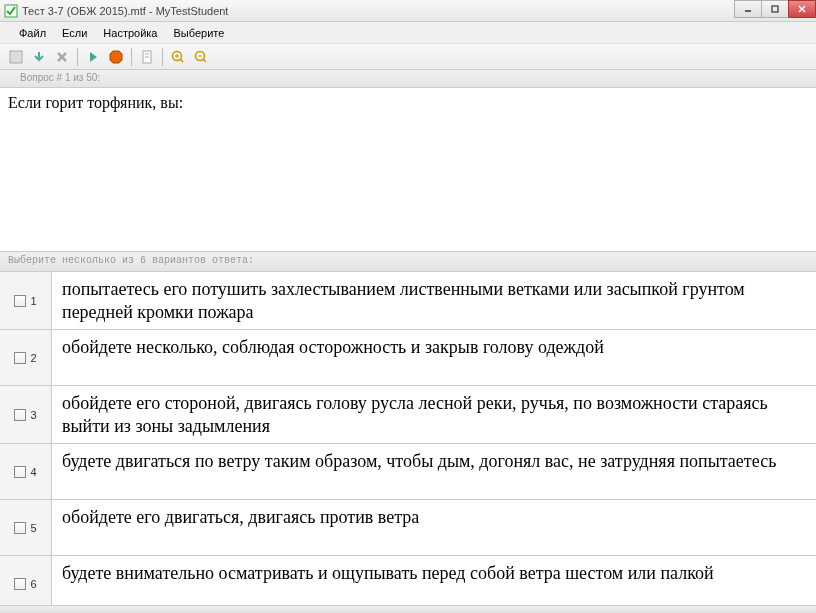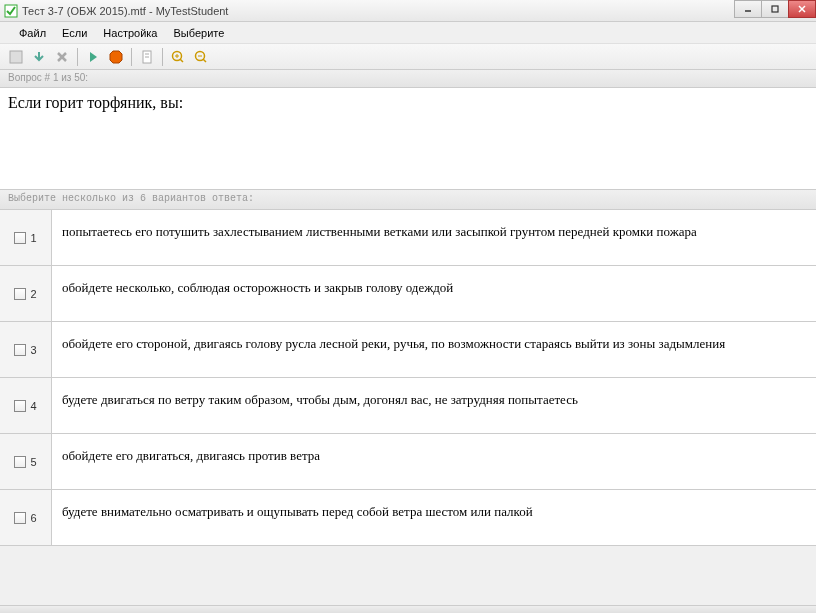--- a/index.html
+++ b/index.html
@@ -89,26 +89,26 @@
   .tb-sep {
     width: 1px;
     height: 18px;
     background: #bbb;
     margin: 0 2px;
   }
   .question-bar {
     height: 18px;
     background: linear-gradient(to bottom, #f0f0f0, #e4e4e4);
     border-bottom: 1px solid #ccc;
-    padding: 2px 8px;
+    padding: 2px 20px;
     font-size: 10px;
     color: #999;
   }
   .question-area {
-    height: 102px;
+    height: 164px;
     background: #fff;
     border-bottom: 1px solid #ccc;
     padding: 6px 8px;
     font-family: "Times New Roman", serif;
     font-size: 16px;
   }
   .instruction-bar {
     height: 20px;
     background: linear-gradient(to bottom, #f0f0f0, #e4e4e4);
     border-bottom: 1px solid #ccc;
@@ -140,23 +140,23 @@
     height: 12px;
     border: 1px solid #888;
     background: linear-gradient(to bottom, #fff, #eee);
   }
   .answer-num {
     font-size: 11px;
     color: #333;
   }
   .answer-text {
     flex: 1;
-    padding: 14px 10px;
+    padding: 6px 10px;
     font-family: "Times New Roman", serif;
-    font-size: 13px;
+    font-size: 18px;
     display: flex;
     align-items: flex-start;
     line-height: 1.25;
   }
   .bottom-bar {
     position: absolute;
     bottom: 0;
     left: 0;
     right: 0;
     height: 8px;

